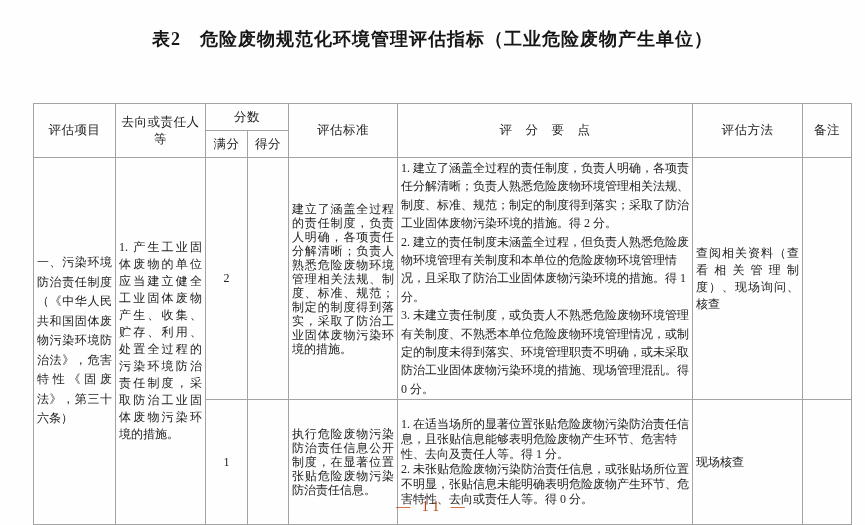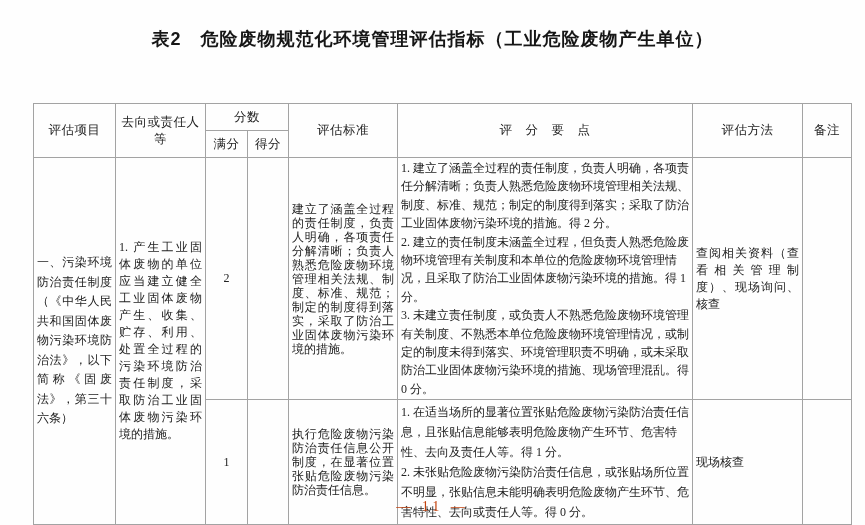--- a/index.html
+++ b/index.html
@@ -17,21 +17,21 @@
     background: #fefefe;
     color: #1e1e1e;
     font-family: "Liberation Serif", "DejaVu Serif", serif;
   }
   .title {
     position: absolute;
     top: 27px;
     left: 0;
     width: 100%;
     text-align: center;
-    font-family: Liberation Sans, sans-serif;
+    font-family: Liberation Serif, serif;
     font-weight: bold;
     font-size: 18px;
     letter-spacing: 1px;
     color: #161616;
   }
   table.tbl {
     position: absolute;
     left: 33px;
     top: 103px;
     width: 818px;
@@ -74,21 +74,21 @@
   .c-standard {
     line-height: 14px;
     text-align: justify;
     padding: 0 3px;
   }
   .c-points {
     vertical-align: middle;
     padding: 1px 4px;
   }
   .row1 .c-points { line-height: 18.4px; }
-  .row2 .c-points { line-height: 20px; }
+  .row2 .c-points { line-height: 15px; }
   .c-method {
     line-height: 17px;
     text-align: justify;
     padding: 0 4px;
   }
   .pageno {
     position: absolute;
     bottom: 10px;
     left: 0;
     width: 100%;
@@ -126,21 +126,21 @@
         <th rowspan="2">评估方法</th>
         <th rowspan="2">备注</th>
       </tr>
       <tr class="hdr2">
         <th>满分</th>
         <th>得分</th>
       </tr>
     </thead>
     <tbody>
       <tr class="row1">
-        <td rowspan="2" class="c-project">一、污染环境防治责任制度（《中华人民共和国固体废物污染环境防治法》，以下简称《固废法》，第三十六条）</td>
+        <td rowspan="2" class="c-project">一、污染环境防治责任制度（《中华人民共和国固体废物污染环境防治法》，危害特性《固废法》，第三十六条）</td>
         <td rowspan="2" class="c-main">1. 产生工业固体废物的单位应当建立健全工业固体废物产生、收集、贮存、利用、处置全过程的污染环境防治责任制度，采取防治工业固体废物污染环境的措施。</td>
         <td class="c-score">2</td>
         <td class="c-score"></td>
         <td class="c-standard">建立了涵盖全过程的责任制度，负责人明确，各项责任分解清晰；负责人熟悉危险废物环境管理相关法规、制度、标准、规范；制定的制度得到落实，采取了防治工业固体废物污染环境的措施。</td>
         <td class="c-points">
           <div>1. 建立了涵盖全过程的责任制度，负责人明确，各项责任分解清晰；负责人熟悉危险废物环境管理相关法规、制度、标准、规范；制定的制度得到落实；采取了防治工业固体废物污染环境的措施。得 2 分。</div>
           <div>2. 建立的责任制度未涵盖全过程，但负责人熟悉危险废物环境管理有关制度和本单位的危险废物环境管理情况，且采取了防治工业固体废物污染环境的措施。得 1 分。</div>
           <div>3. 未建立责任制度，或负责人不熟悉危险废物环境管理有关制度、不熟悉本单位危险废物环境管理情况，或制定的制度未得到落实、环境管理职责不明确，或未采取防治工业固体废物污染环境的措施、现场管理混乱。得 0 分。</div>
         </td>
         <td class="c-method">查阅相关资料（查看相关管理制度）、现场询问、核查</td>

